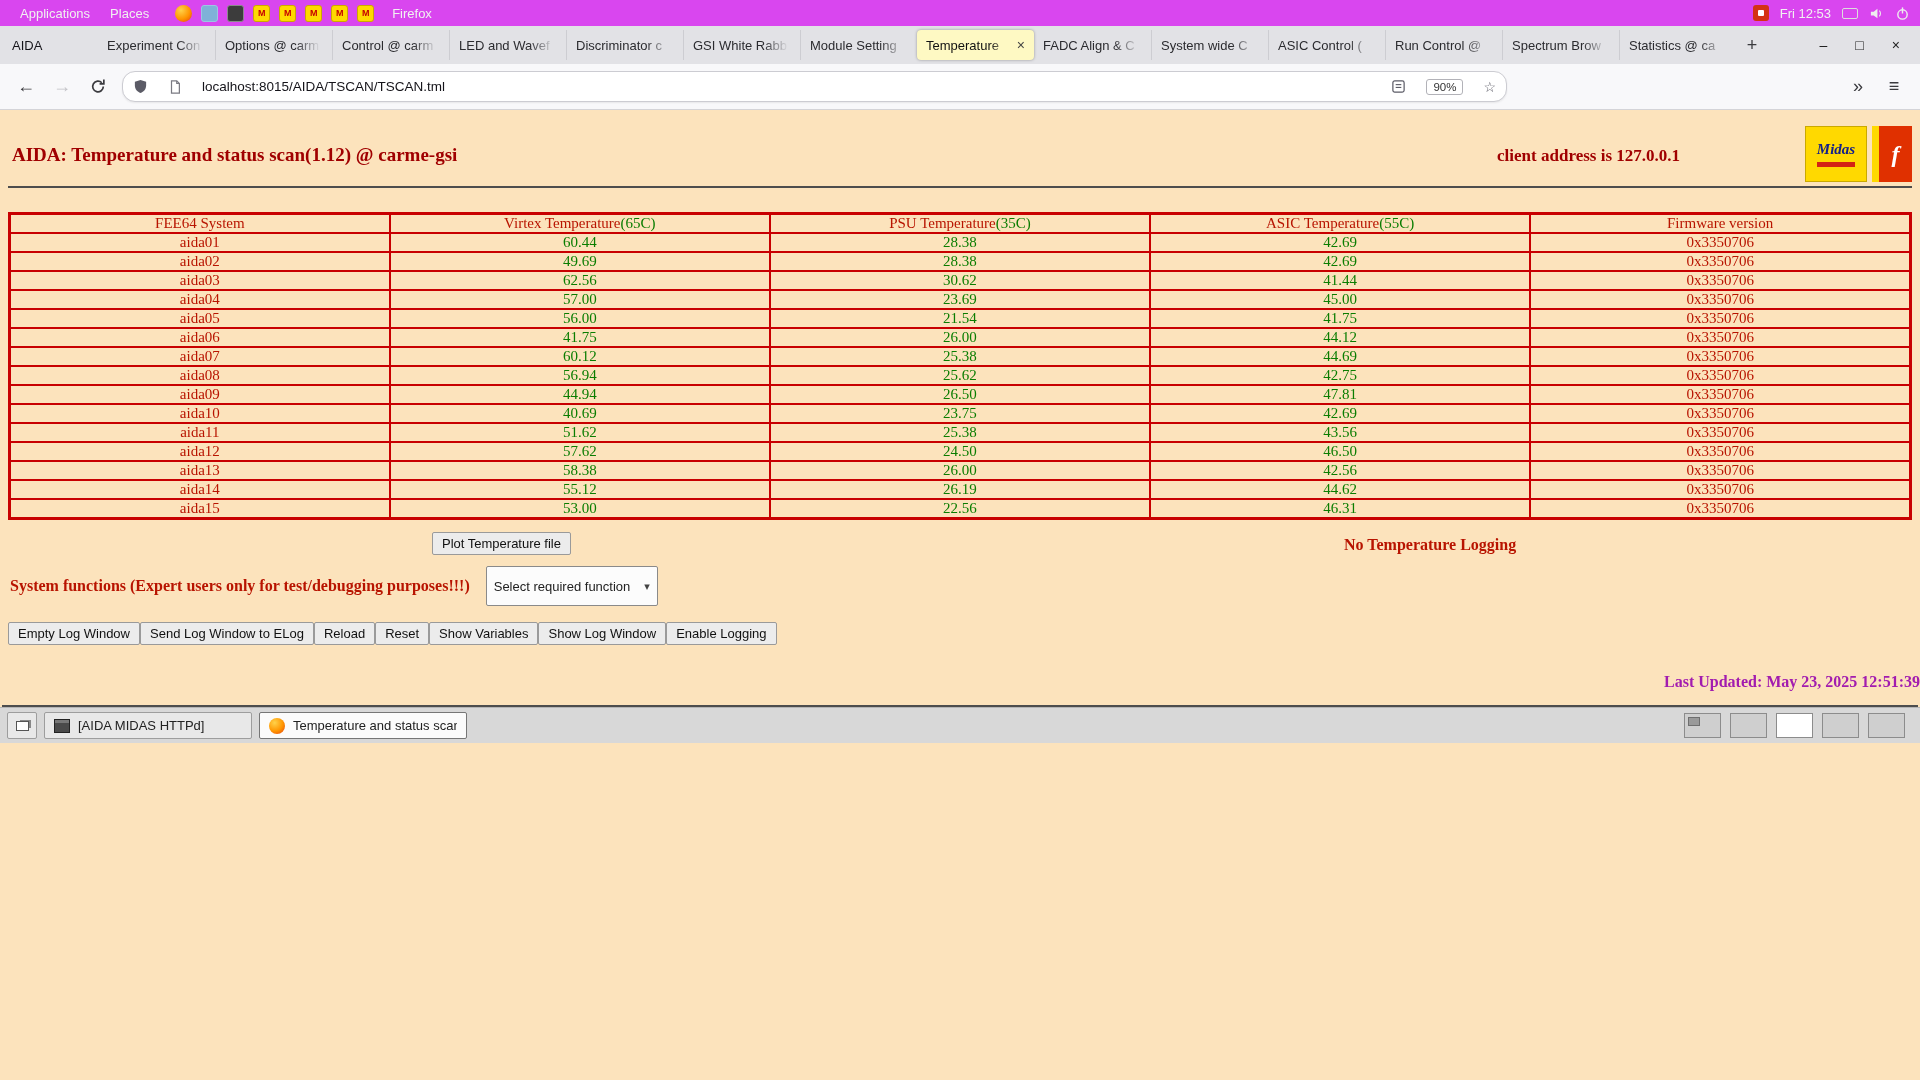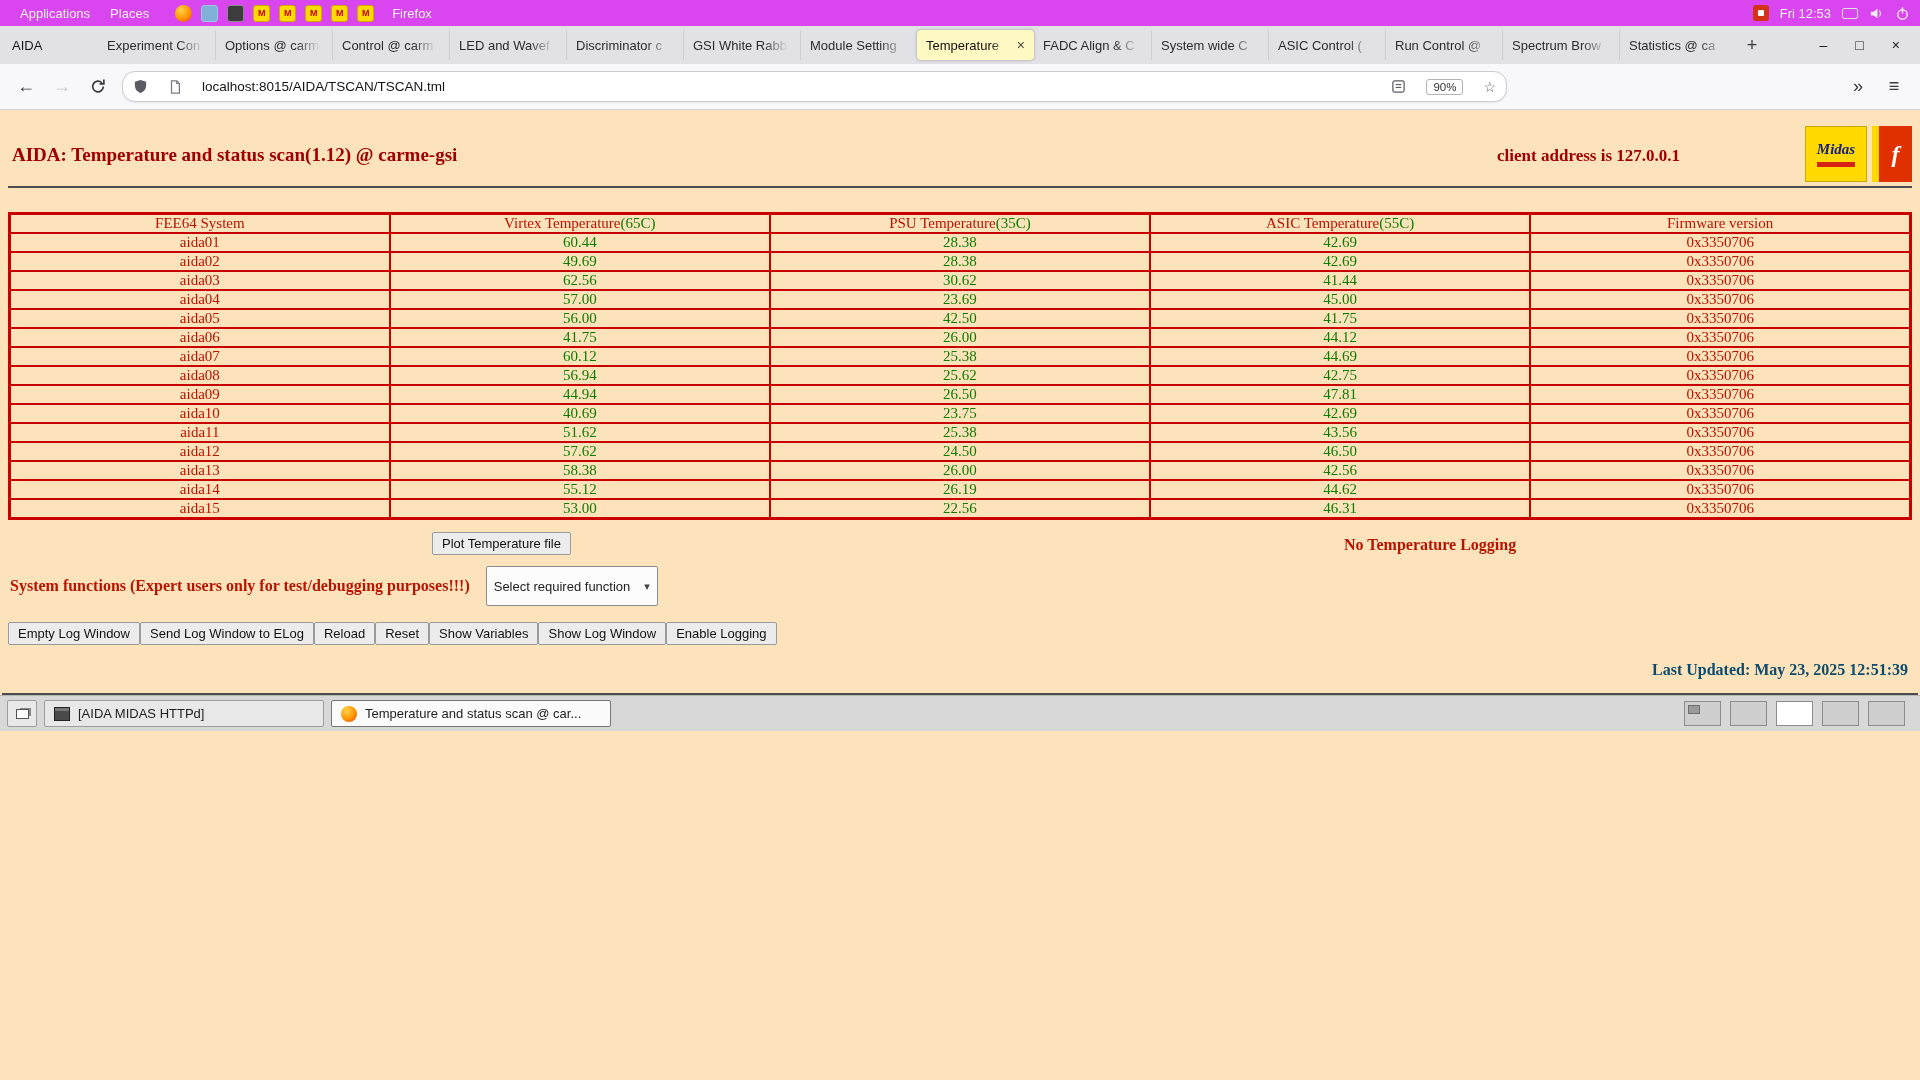--- a/index.html
+++ b/index.html
@@ -70,28 +70,28 @@
   .form-btn { font-family:"Liberation Sans","DejaVu Sans",sans-serif; font-size:13px; color:#111; background:#ececec; border:1px solid #9a9a9a; border-radius:2px; padding:3px 9px; }
   .plot-btn { position:absolute; left:432px; top:12px; }
   .logging-status { position:absolute; left:1344px; top:16px; font-size:16px; font-weight:bold; color:#b81400; }
 
   .sysfunc-row { display:flex; align-items:center; gap:16px; padding-left:10px; margin-top:2px; }
   .sysfunc-label { font-size:16px; font-weight:bold; color:#b81400; }
   .select { width:172px; height:40px; background:#fcfcfc; border:1px solid #8a8a8a; border-radius:2px; display:flex; align-items:center; gap:6px; padding:0 7px; font-family:"Liberation Sans","DejaVu Sans",sans-serif; font-size:13px; color:#222; }
   .select .caret { margin-left:auto; font-size:11px; color:#444; }
 
   .actions-row { display:flex; padding-left:8px; margin-top:16px; }
-  .last-updated { text-align:right; padding-right:12px; margin-top:16px; font-size:16px; font-weight:bold; color:#0c4a6e; }
+  .last-updated { text-align:right; padding-right:0; margin-top:28px; font-size:16px; font-weight:bold; color:#a21caf; }
 
   
   .taskbar { height:36px; flex:0 0 auto; background:#d8d8d8; border-top:1px solid #b5b5b5; display:flex; align-items:center; gap:7px; padding:0 7px; font-family:"Liberation Sans","DejaVu Sans",sans-serif; }
   .show-desktop { width:30px; height:27px; border:1px solid #9d9d9d; border-radius:2px; background:#e8e8e8; display:flex; align-items:center; justify-content:center; }
   .sd-icon { width:13px; height:10px; border:1px solid #555; background:#fff; box-shadow:3px -2px 0 -1px #888; }
   .task-windows { display:flex; gap:7px; }
-  .task-btn { width:280px; height:27px; display:flex; align-items:center; gap:8px; padding:0 9px; background:#e8e8e8; border:1px solid #9d9d9d; border-radius:2px; font-size:13px; color:#222; }
+  .task-btn { width:208px; height:27px; display:flex; align-items:center; gap:8px; padding:0 9px; background:#e8e8e8; border:1px solid #9d9d9d; border-radius:2px; font-size:13px; color:#222; }
   .task-btn.active { background:#fbfbfb; border-color:#767676; }
   .task-label { white-space:nowrap; overflow:hidden; }
   .ticon { width:16px; height:14px; flex:0 0 auto; }
   .ti-terminal { background:#4a4a4a; border:1px solid #222; box-shadow:inset 0 3px 0 #777; }
   .ti-firefox { height:16px; border-radius:50%; background:radial-gradient(circle at 35% 30%, #ffd24a, #ff9500 55%, #e33b13); }
   .pager { margin-left:auto; display:flex; gap:9px; padding-right:8px; }
   .ws { width:37px; height:25px; border:1px solid #8c8c8c; background:#cfcfcf; position:relative; }
   .ws.active { background:#ffffff; }
   .ws .mini { position:absolute; left:3px; top:3px; width:12px; height:9px; background:#9a9a9a; border:1px solid #6f6f6f; }
 </style>
@@ -267,21 +267,21 @@
             <tr>
               <td class="red">aida04</td>
               <td class="green">57.00</td>
               <td class="green">23.69</td>
               <td class="green">45.00</td>
               <td class="red">0x3350706</td>
             </tr>
             <tr>
               <td class="red">aida05</td>
               <td class="green">56.00</td>
-              <td class="green">42.50</td>
+              <td class="green">21.54</td>
               <td class="green">41.75</td>
               <td class="red">0x3350706</td>
             </tr>
             <tr>
               <td class="red">aida06</td>
               <td class="green">41.75</td>
               <td class="green">26.00</td>
               <td class="green">44.12</td>
               <td class="red">0x3350706</td>
             </tr>

